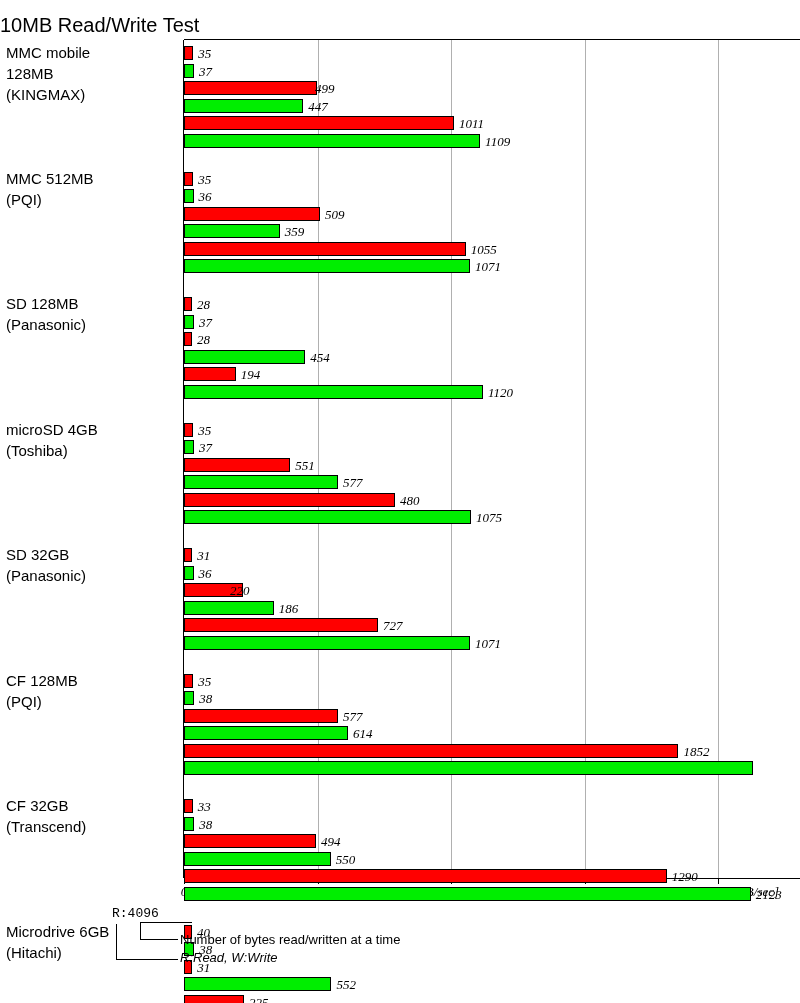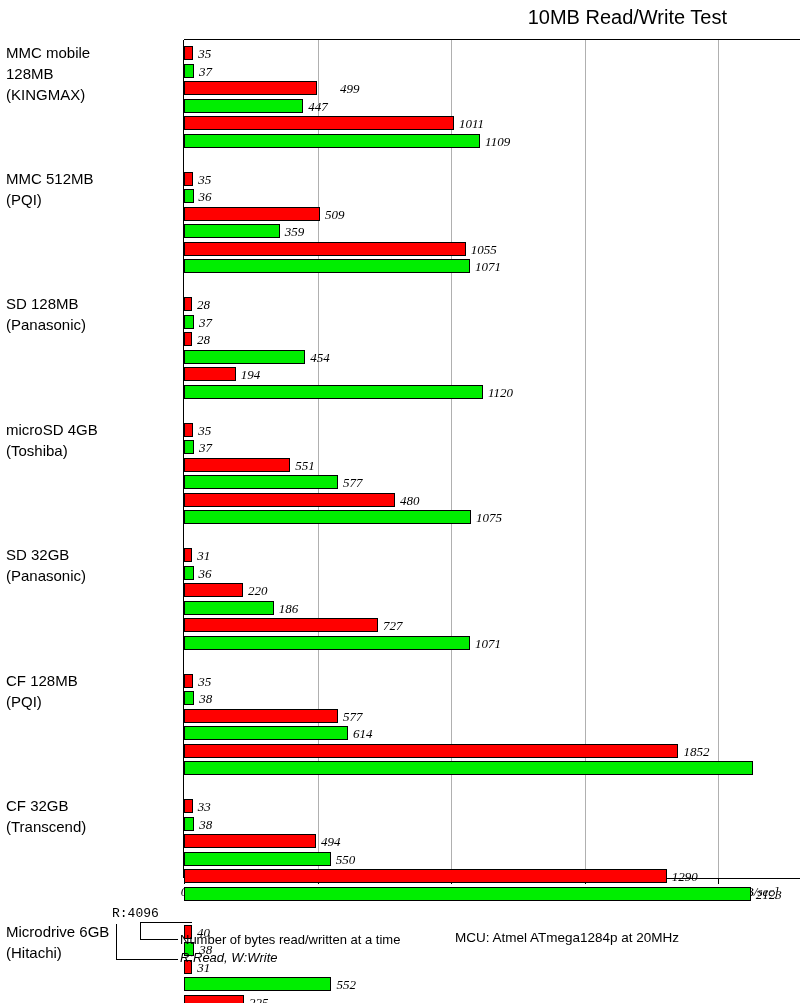--- a/index.html
+++ b/index.html
@@ -11,24 +11,24 @@
     width: 800px;
     height: 1003px;
     position: relative;
     font-family: "Liberation Sans", sans-serif;
     color: #000000;
     overflow: hidden;
   }
 
   #chart-title {
     position: absolute;
-    top: 6px;
+    top: 14px;
     left: 0;
     width: 727px;
-    text-align: right;
+    text-align: left;
     font-size: 20px;
     font-family: "Liberation Sans", sans-serif;
     letter-spacing: 0px;
   }
   #plot-top-rule {
     position: absolute;
     left: 184px;
     top: 39px;
     width: 616px;
     height: 1px;
@@ -198,21 +198,21 @@
     <div class="row" style="top: 45px;">
       <div class="bar write" style="top: 1px; width: 9.345px;"></div>
       <div class="bar-value" style="left: 198.345px; top: 1px;">35</div>
     </div>
     <div class="row" style="top: 62.5px;">
       <div class="bar read" style="top: 1px; width: 9.879px;"></div>
       <div class="bar-value" style="left: 198.879px; top: 1px;">37</div>
     </div>
     <div class="row" style="top: 80px;">
       <div class="bar write" style="top: 1px; width: 133.233px;"></div>
-      <div class="bar-value" style="left: 340px; top: 1px;">499</div>
+      <div class="bar-value" style="left: 315px; top: 1px;">499</div>
     </div>
     <div class="row" style="top: 97.5px;">
       <div class="bar read" style="top: 1px; width: 119.349px;"></div>
       <div class="bar-value" style="left: 308.349px; top: 1px;">447</div>
     </div>
     <div class="row" style="top: 115px;">
       <div class="bar write" style="top: 1px; width: 269.937px;"></div>
       <div class="bar-value" style="left: 458.937px; top: 1px;">1011</div>
     </div>
     <div class="row" style="top: 132.5px;">
@@ -302,21 +302,21 @@
     <div class="row" style="top: 547px;">
       <div class="bar write" style="top: 1px; width: 8.277px;"></div>
       <div class="bar-value" style="left: 197.277px; top: 1px;">31</div>
     </div>
     <div class="row" style="top: 564.5px;">
       <div class="bar read" style="top: 1px; width: 9.612px;"></div>
       <div class="bar-value" style="left: 198.612px; top: 1px;">36</div>
     </div>
     <div class="row" style="top: 582px;">
       <div class="bar write" style="top: 1px; width: 58.74px;"></div>
-      <div class="bar-value" style="left: 248px; top: 1px;">220</div>
+      <div class="bar-value" style="left: 230px; top: 1px;">220</div>
     </div>
     <div class="row" style="top: 599.5px;">
       <div class="bar read" style="top: 1px; width: 89.712px;"></div>
       <div class="bar-value" style="left: 278.712px; top: 1px;">186</div>
     </div>
     <div class="row" style="top: 617px;">
       <div class="bar write" style="top: 1px; width: 194.109px;"></div>
       <div class="bar-value" style="left: 383.109px; top: 1px;">727</div>
     </div>
     <div class="row" style="top: 634.5px;">
@@ -405,14 +405,13 @@
   <div class="leader" style="left:4px; top:18px; width:1px; height:36px;"></div>
   <div class="leader" style="left:4px; top:53px; width:62px; height:1px;"></div>
   <div class="leader" style="left:28px; top:16px; width:52px; height:1px;"></div>
   <div class="leader" style="left:28px; top:16px; width:1px; height:18px;"></div>
   <div class="leader" style="left:28px; top:33px; width:38px; height:1px;"></div>
   <div id="legend-text-1">Number of bytes read/written at a time</div>
   <div id="legend-text-2">R:Read, W:Write</div>
 </div>
 
 <div id="specs">
-  <div>MCU: Atmel ATmega1284p at 20MHz</div>
 </div>
 
 </body></html>

